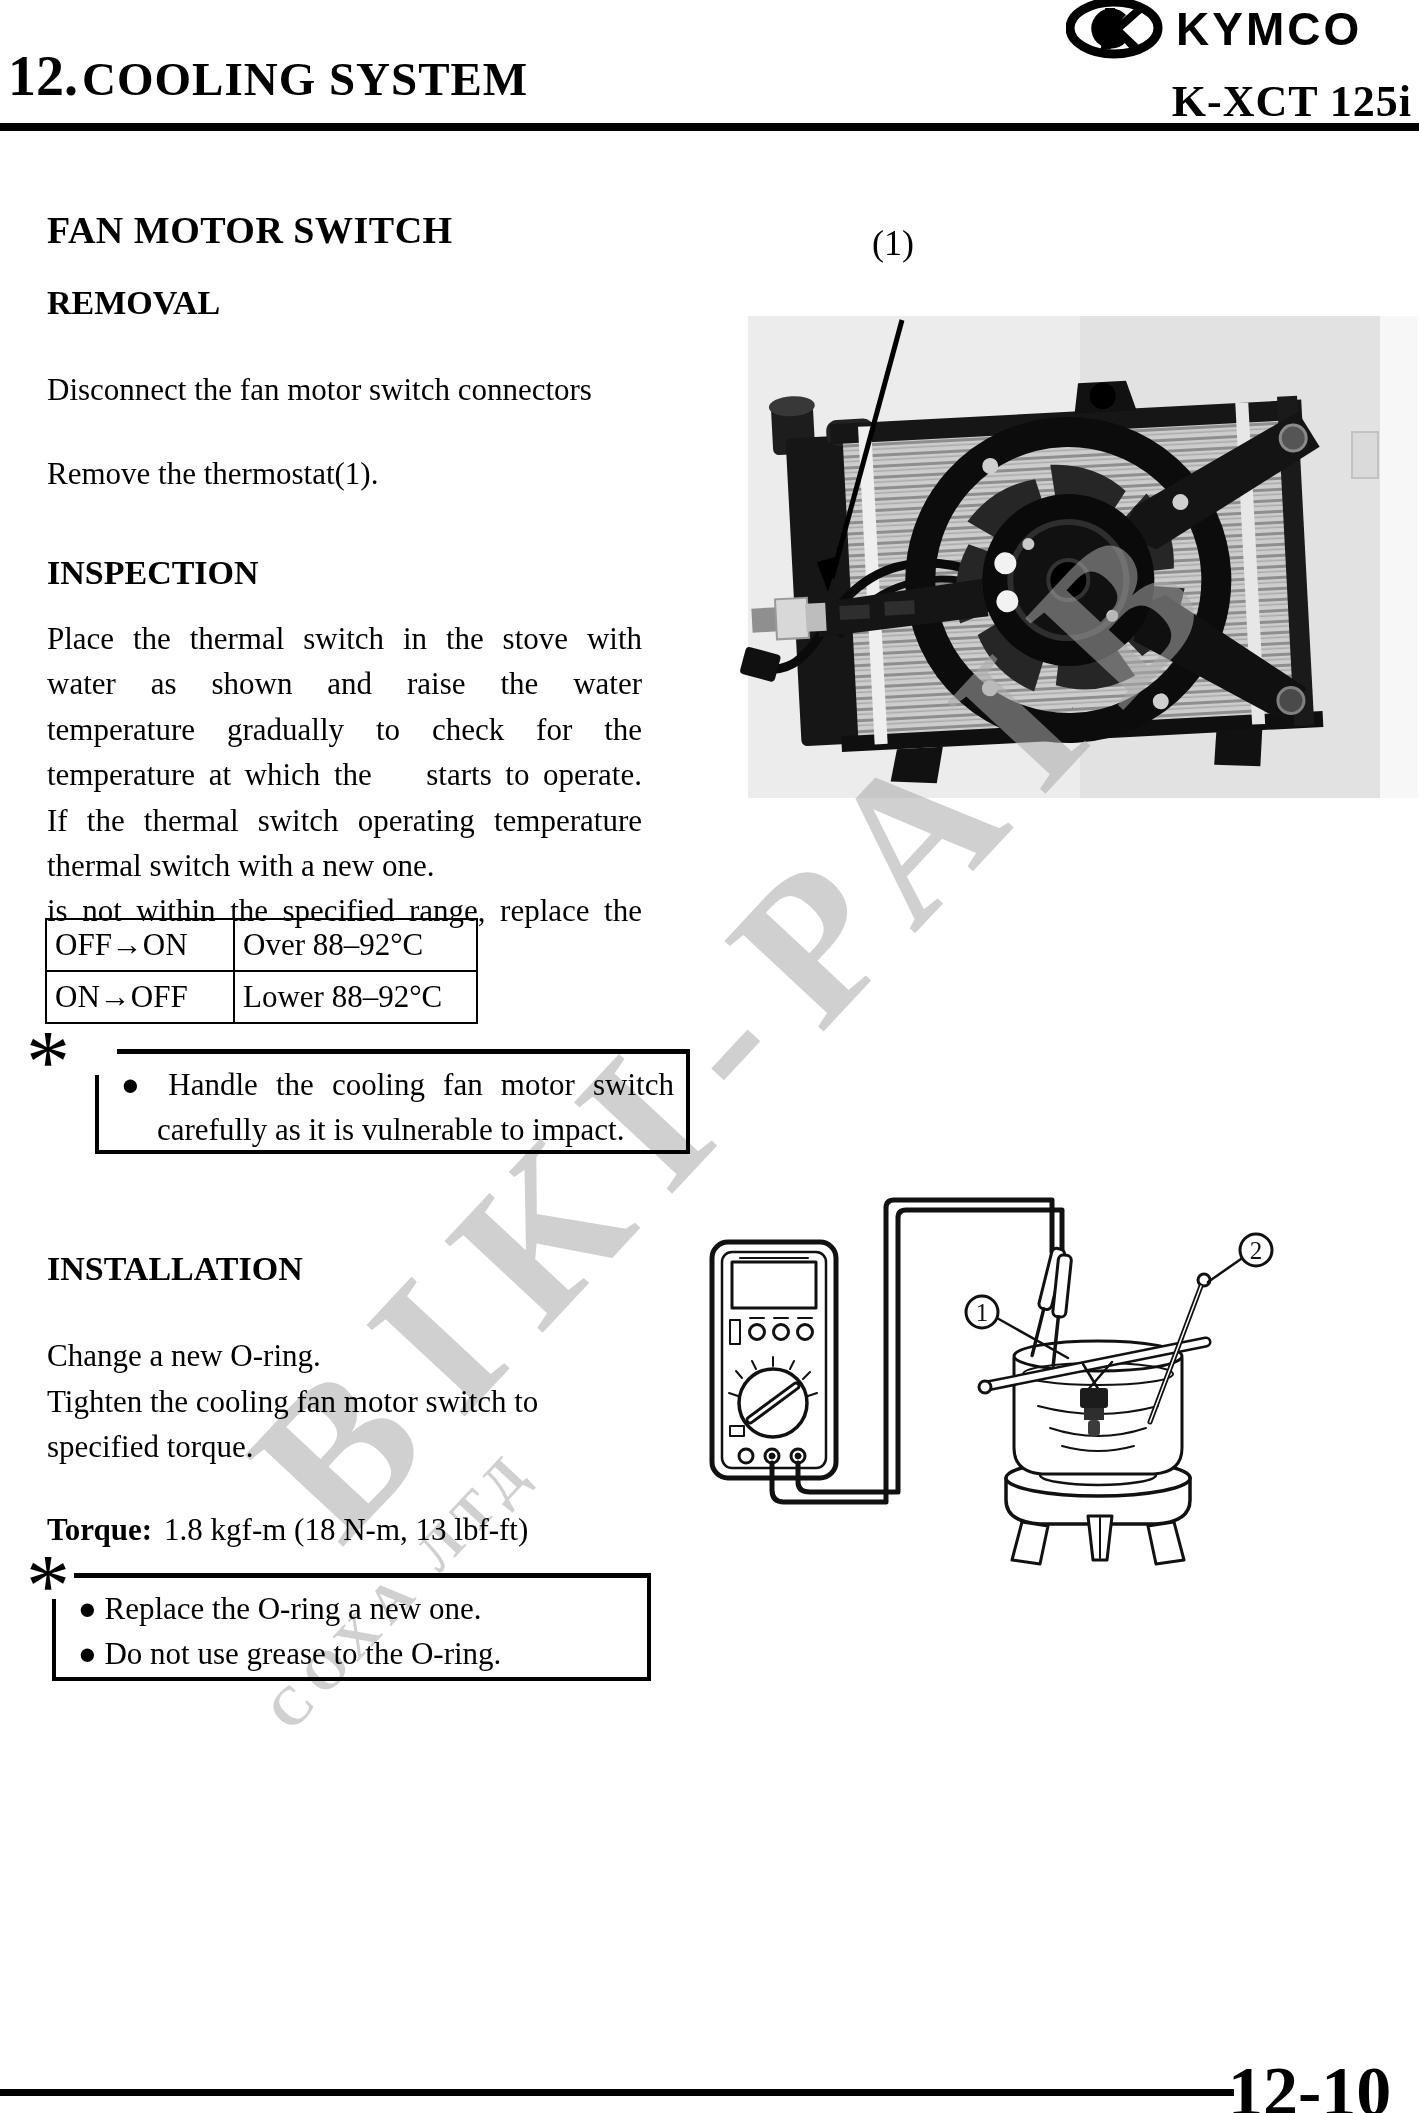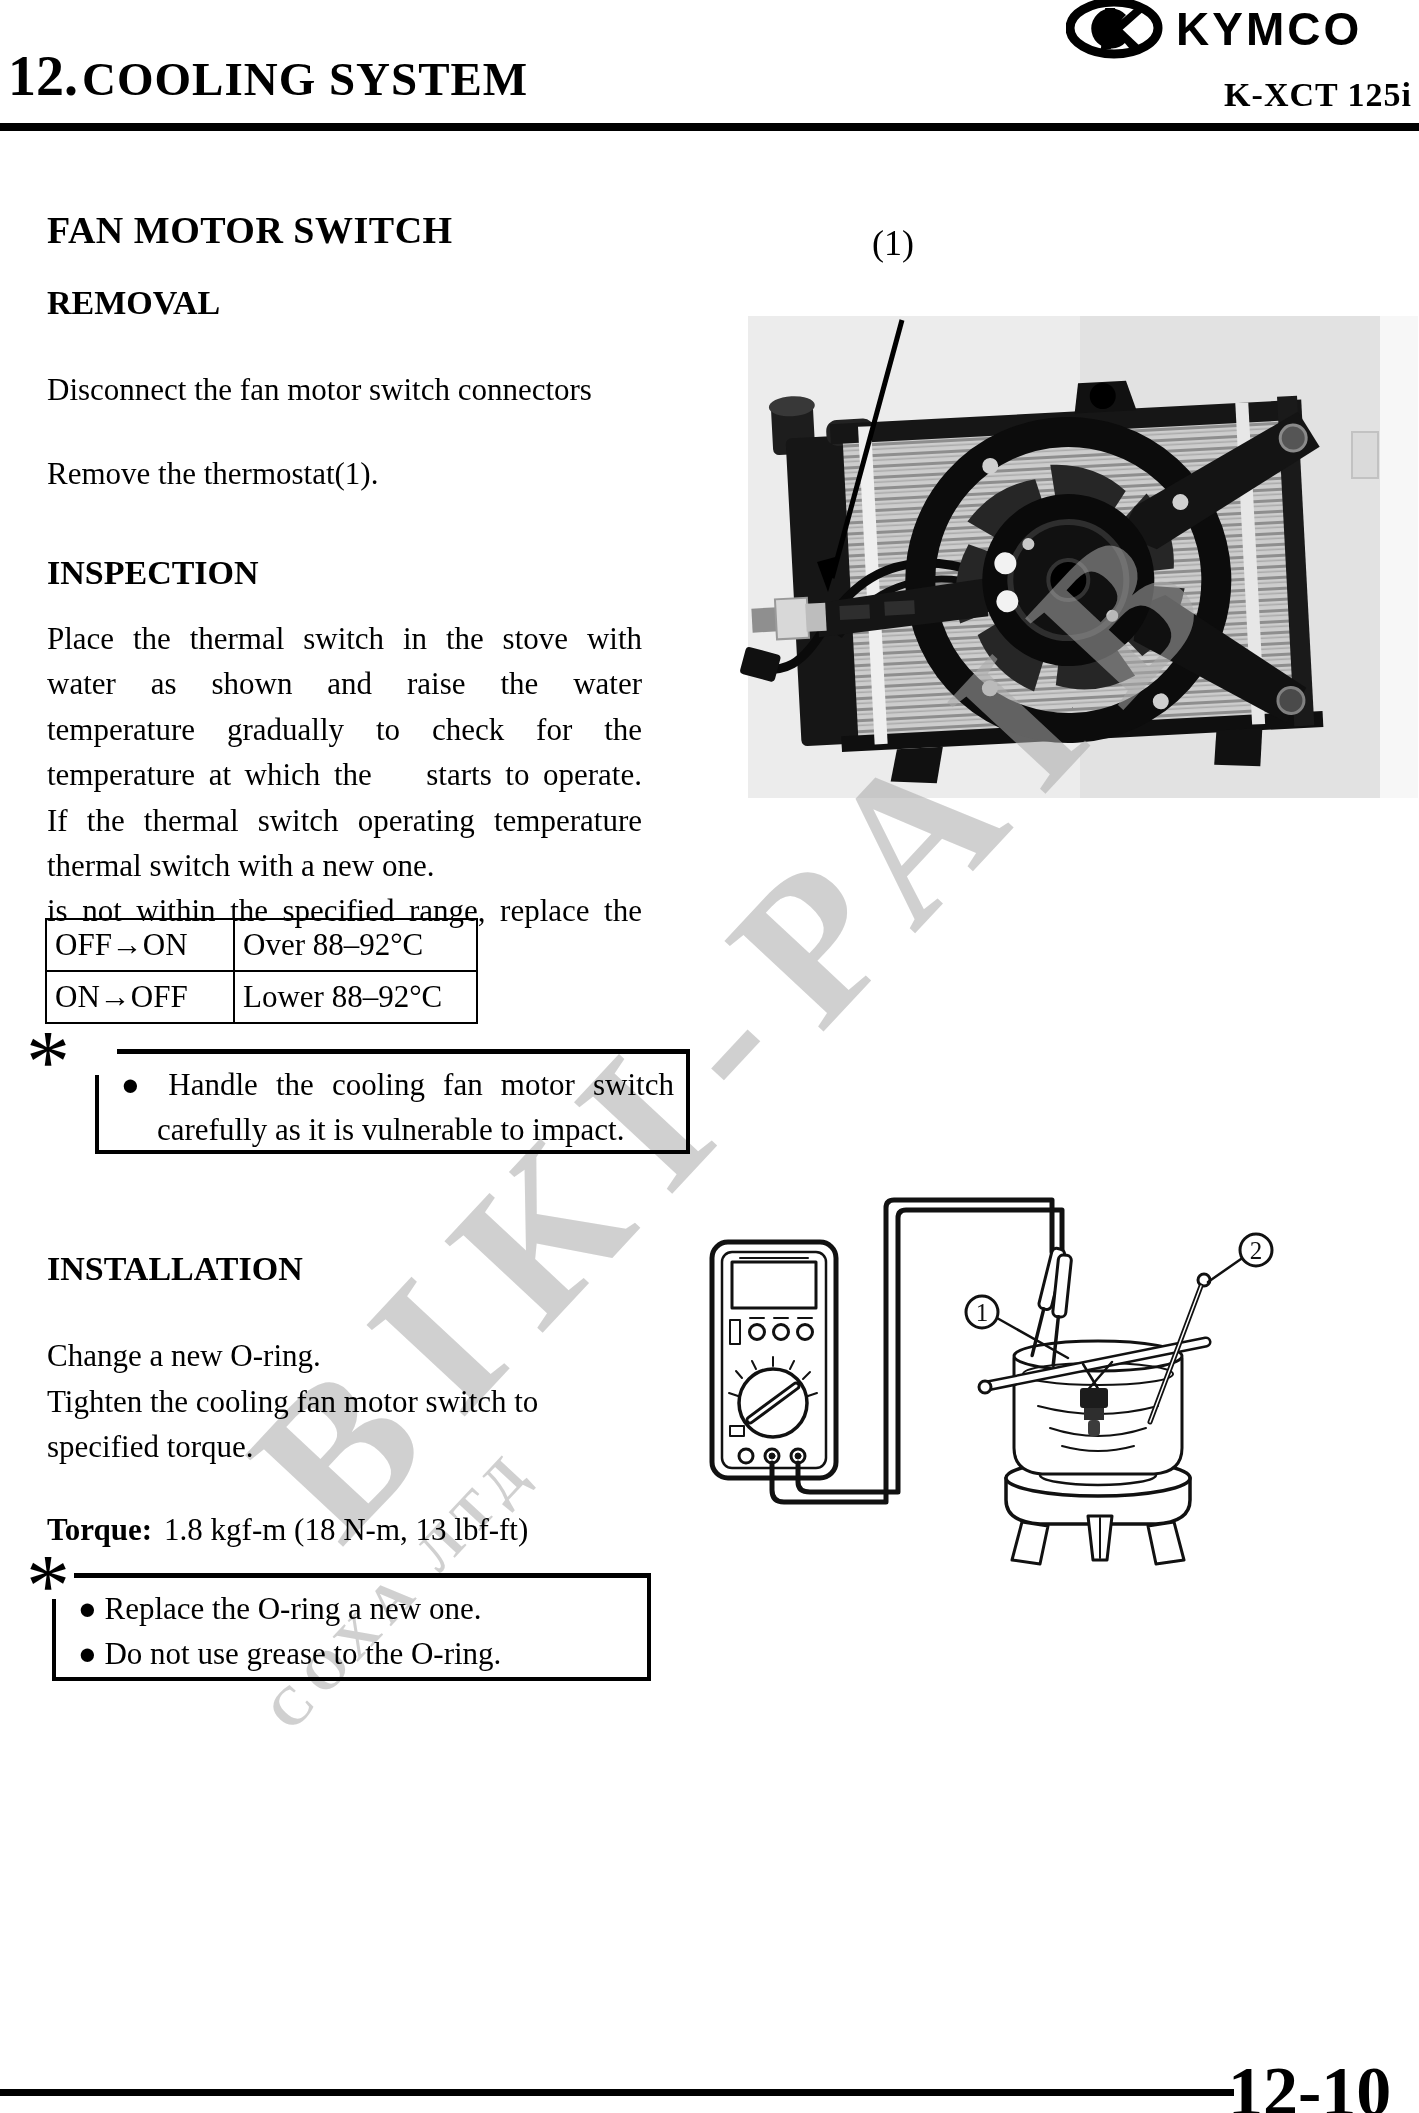--- a/index.html
+++ b/index.html
@@ -30,21 +30,21 @@
   
   .chapter-line { left:8px; top:44px; width:800px; white-space:nowrap; }
   .chapter-no   { font-size:56px; font-weight:bold; }
   .chapter-title{ font-size:47px; font-weight:bold; letter-spacing:1px; }
   .brand-logo   { left:1066px; top:0px; width:100px; height:60px; }
   .brand-name   {
     left:1176px; top:2px; font-family:"Liberation Sans", sans-serif;
     font-size:46px; font-weight:bold; letter-spacing:3px; transform:scaleY(1.02);
   }
   .model-name   { left:1100px; top:76px; width:312px; text-align:right;
-                  font-size:34px; font-weight:bold; letter-spacing:1px; }
+                  font-size:44px; font-weight:bold; letter-spacing:1px; }
   .header-rule  { left:0; top:123px; width:1419px; height:8px; background:#000; }
 
   
   .h-main { font-size:38px; font-weight:bold; letter-spacing:0.5px; }
   .h-sub  { font-size:34px; font-weight:bold; }
   .body-t { font-size:31px; }
   .title-fms     { left:47px; top:208px; }
   .h-removal     { left:47px; top:284px; }
   .step-r1       { left:47px; top:372px; }
   .step-r2       { left:47px; top:456px; }

